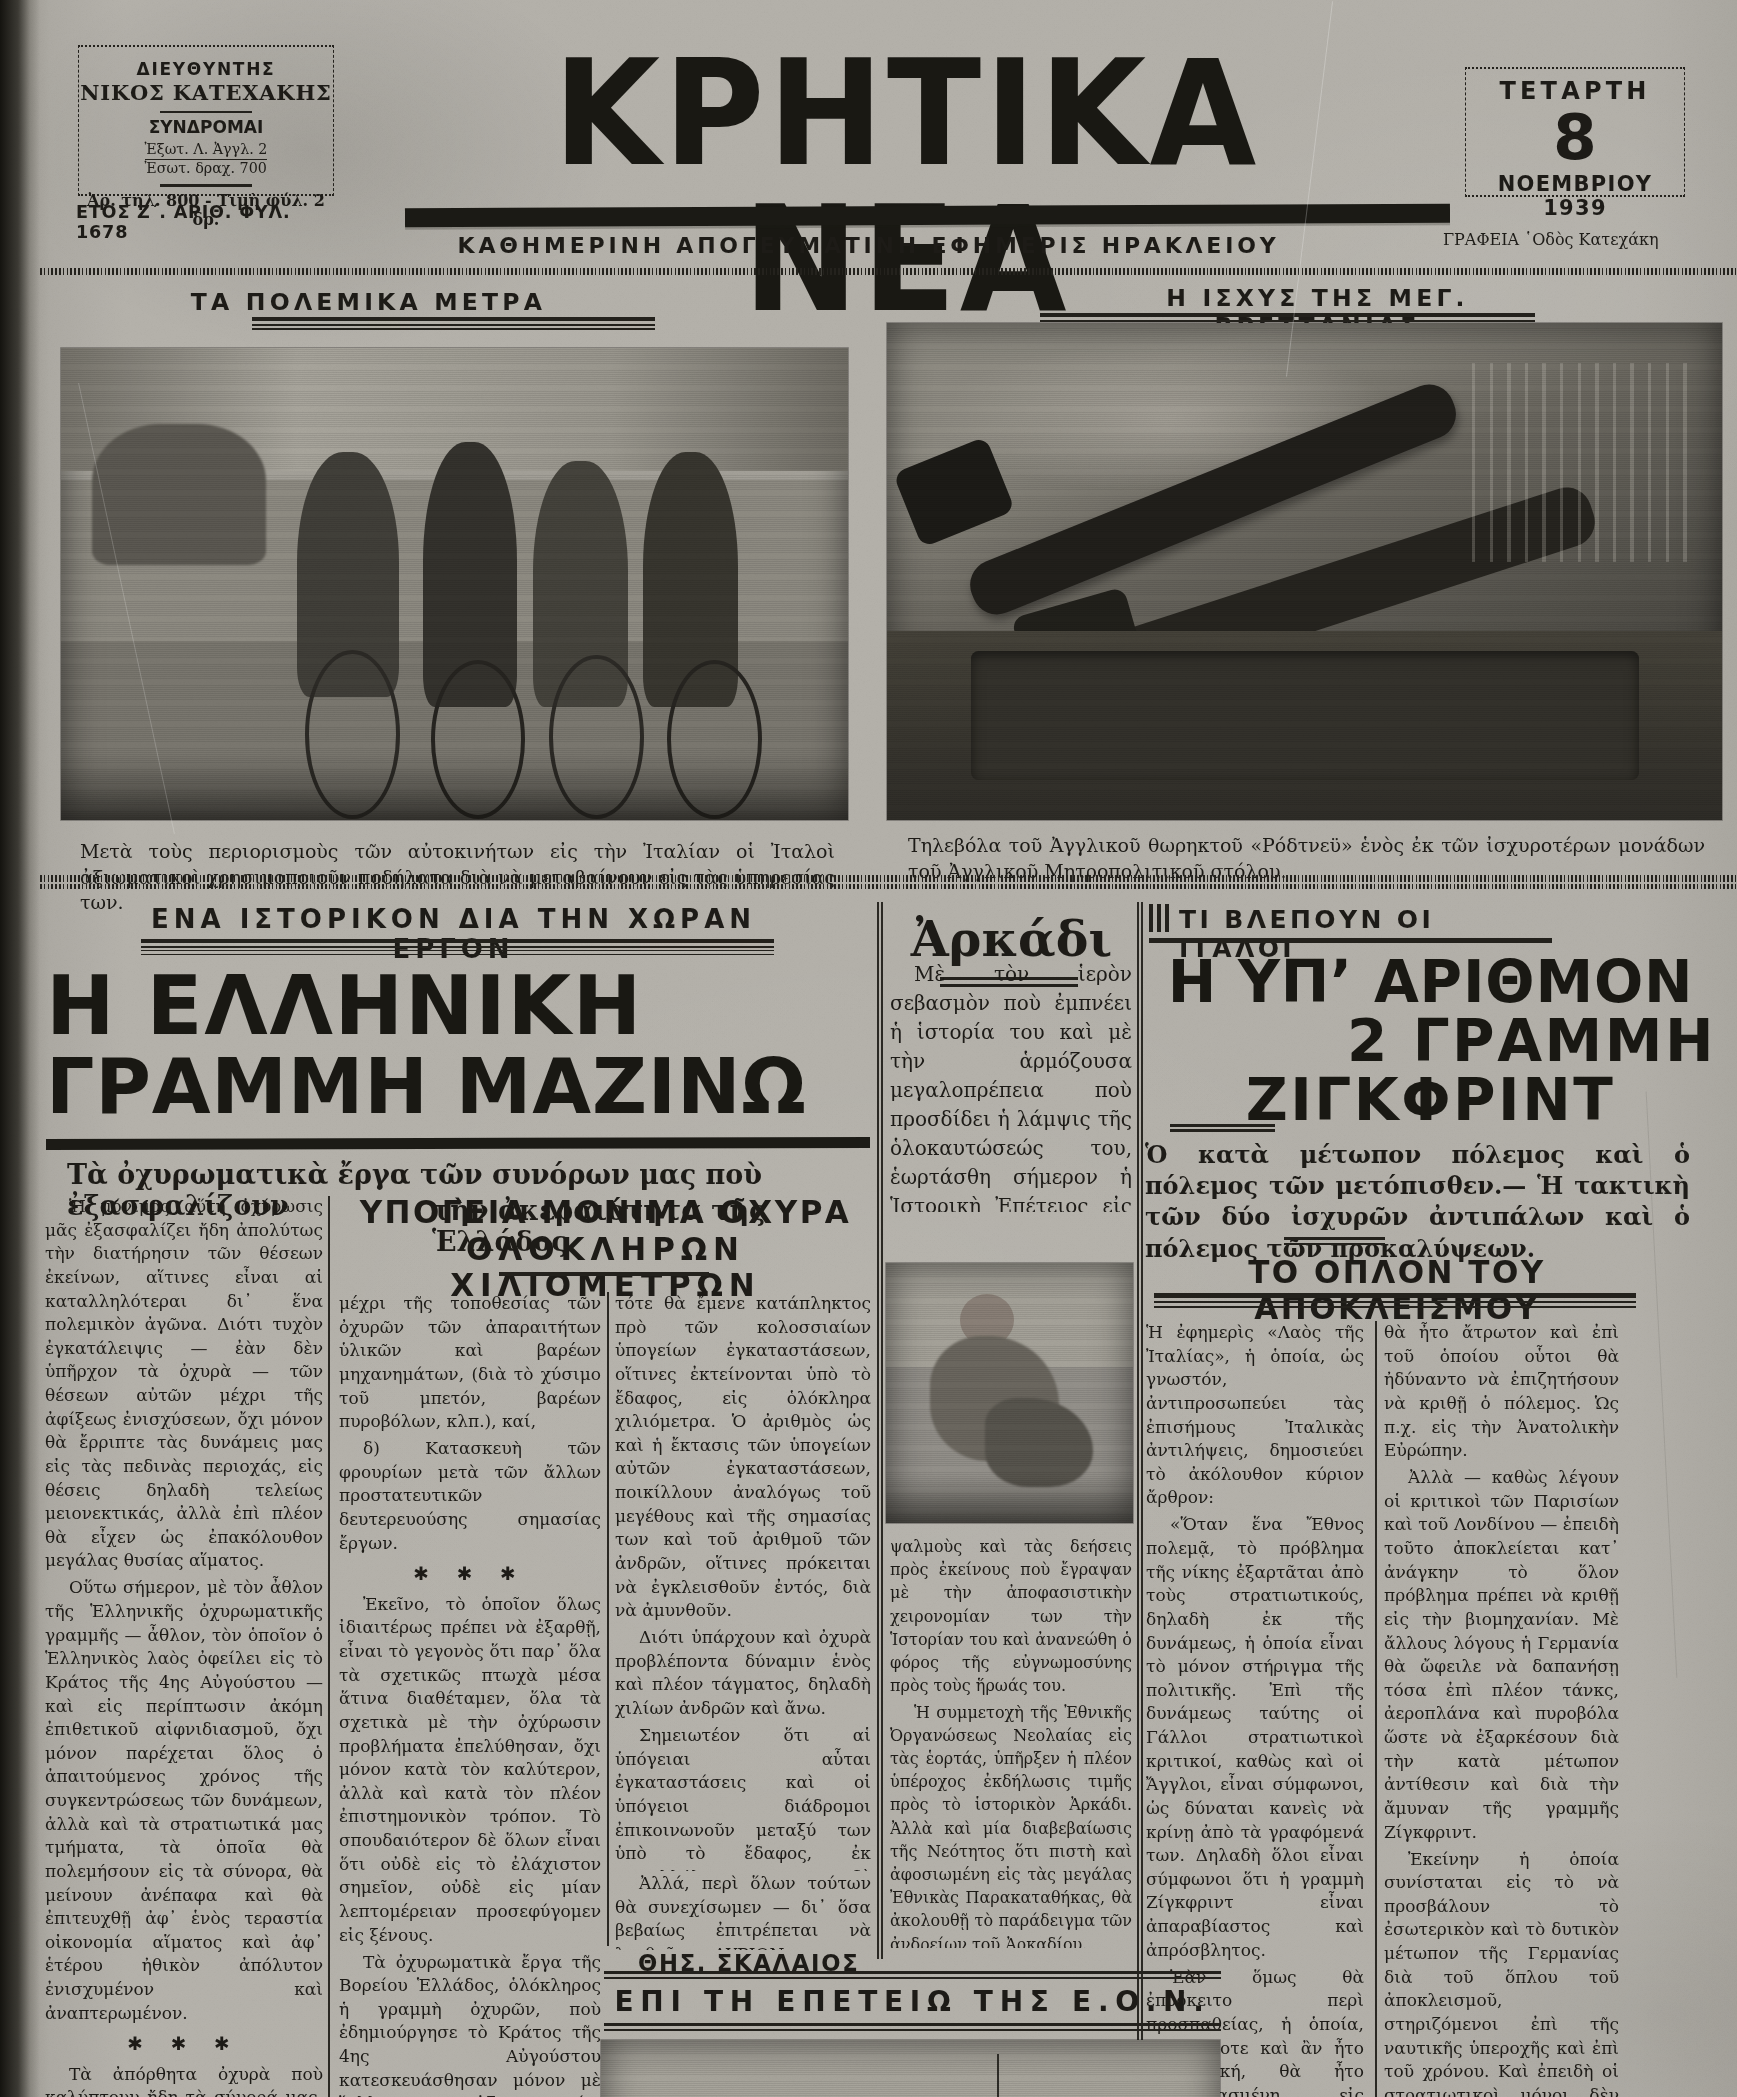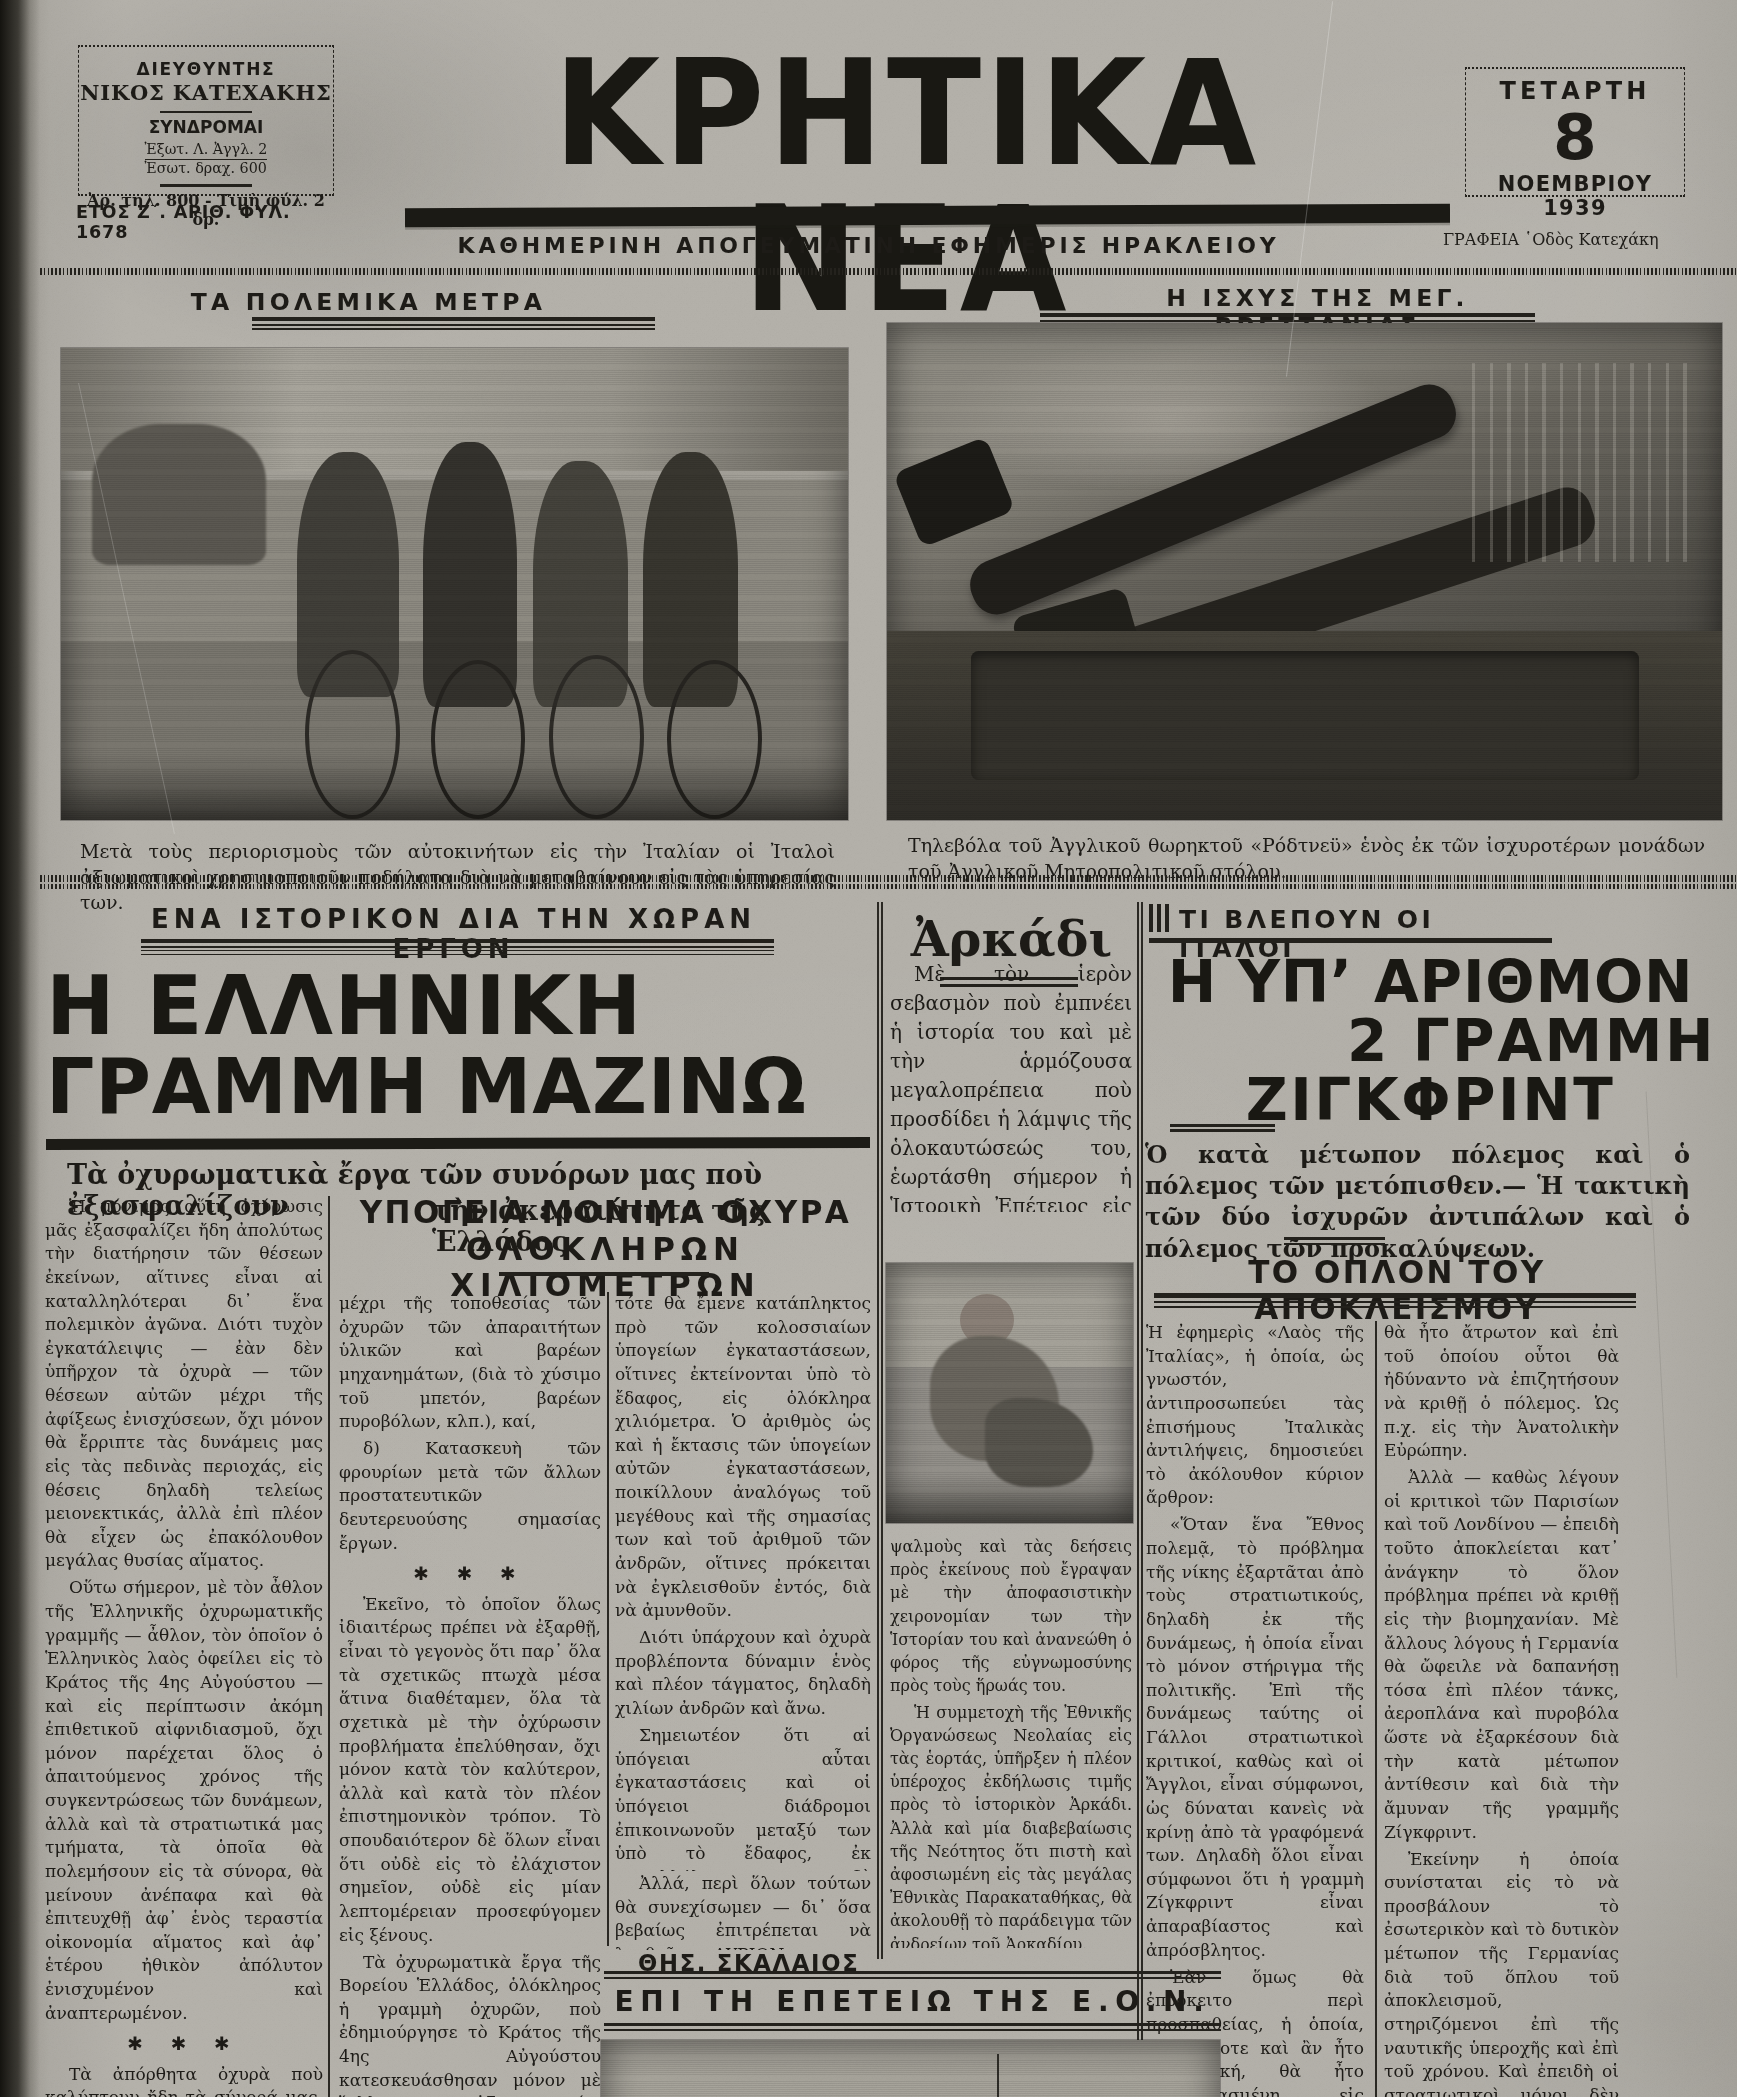--- a/index.html
+++ b/index.html
@@ -80,21 +80,21 @@
   <div class="abs spine"></div>
 
   <div class="abs infobox">
     <div class="dir">ΔΙΕΥΘΥΝΤΗΣ</div>
     <div class="dirname">ΝΙΚΟΣ ΚΑΤΕΧΑΚΗΣ</div>
     <div class="minirule"></div>
     <div class="subsrow">
       <div class="subslabel">ΣΥΝΔΡΟΜΑΙ</div>
       <div class="subsvals">
         <div class="u">Ἐξωτ. Λ. Ἀγγλ. 2</div><br>
-        <span>Ἐσωτ. δραχ. 600</span>
+        <span>Ἐσωτ. δραχ. 700</span>
       </div>
     </div>
     <div class="minirule"></div>
     <div class="phoneline">Ἀρ. τηλ. 800 - Τιμὴ φύλ. 2 δρ.</div>
   </div>
 
   <div class="abs issueline">ΕΤΟΣ Ζ΄. ΑΡΙΘ. ΦΥΛ. 1678</div>
 
   <div class="abs title">ΚΡΗΤΙΚΑ ΝΕΑ</div>
   <div class="abs titlebar"></div>

